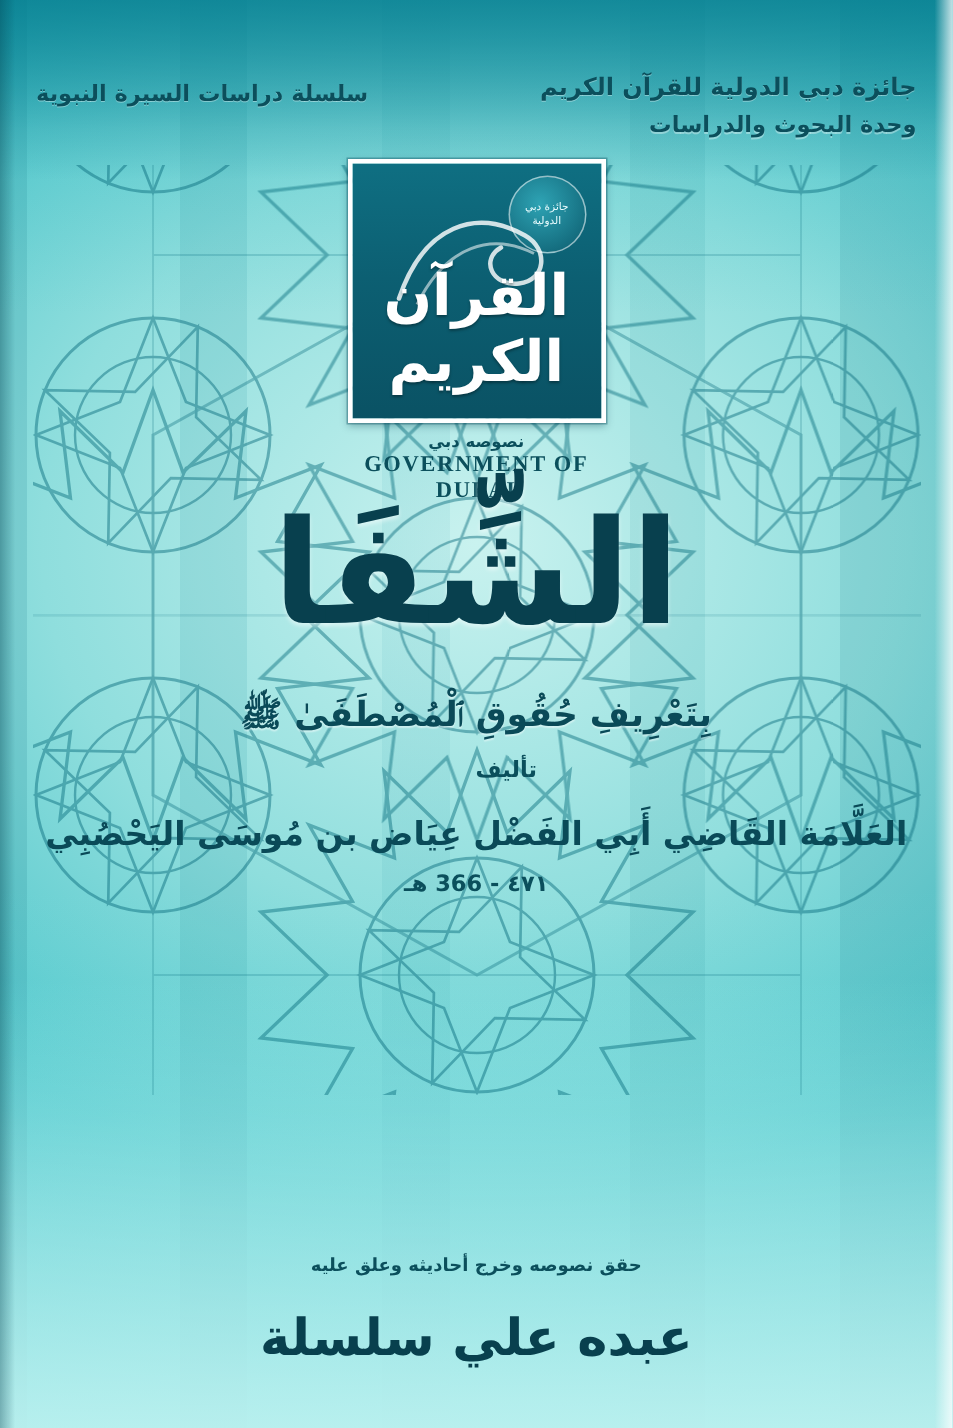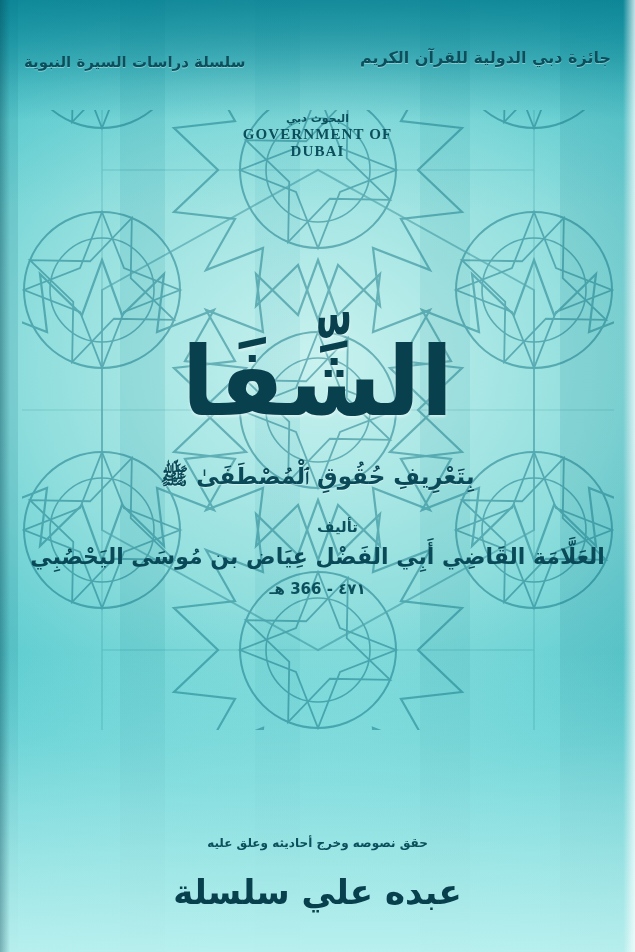--- a/index.html
+++ b/index.html
@@ -237,21 +237,21 @@
     direction: rtl;
     color: #0a4a58;
     font-size: 23px;
     font-weight: bold;
     letter-spacing: -0.5px;
     text-shadow: 0 1px 1px rgba(255,255,255,0.45);
   }
 
   .byline-label {
     position: absolute;
-    top: 518px;
+    top: 504px;
     left: 0; right: 0;
     text-align: center;
     direction: rtl;
     color: #0b4f5c;
     font-size: 15px;
     font-weight: bold;
     margin-left: 40px;
   }
   .author-name {
     position: absolute;
@@ -395,24 +395,33 @@
       </g>
     </svg>
   </div>
 
   <div class="content">
 
     <div class="series-line">سلسلة دراسات السيرة النبوية</div>
 
     <div class="award-block">
       <div class="award-line-1">جائزة دبي الدولية للقرآن الكريم</div>
+      <div class="award-line-2">وحدة البحوث والدراسات</div>
     </div>
 
     <div class="logo-wrap">
-      <div class="gov-arabic">البحوث دبي</div>
+      <div class="logo-box">
+        <div class="logo-badge">جائزة دبي الدولية</div>
+        <svg class="logo-swirl" viewBox="0 0 120 90">
+          <path d="M8,70 C25,20 60,10 92,28 C108,37 106,58 88,60 C70,62 62,44 76,36" fill="none" stroke="#ffffff" stroke-width="3" stroke-linecap="round" opacity="0.9"></path>
+          <path d="M20,74 C40,34 70,26 98,40" fill="none" stroke="#ffffff" stroke-width="2" opacity="0.6"></path>
+        </svg>
+        <div class="logo-arabic">القرآن الكريم</div>
+      </div>
+      <div class="gov-arabic">نصوصه دبي</div>
       <div class="gov-latin">GOVERNMENT OF DUBAI</div>
     </div>
 
     <div class="main-title">الشِّفَا</div>
 
     <div class="subtitle">بِتَعْرِيفِ حُقُوقِ ٱلْمُصْطَفَىٰ ﷺ</div>
 
     <div class="byline-label">تأليف</div>
 
     <div class="author-name">العَلَّامَة القَاضِي أَبِي الفَضْل عِيَاض بن مُوسَى اليَحْصُبِي</div>

